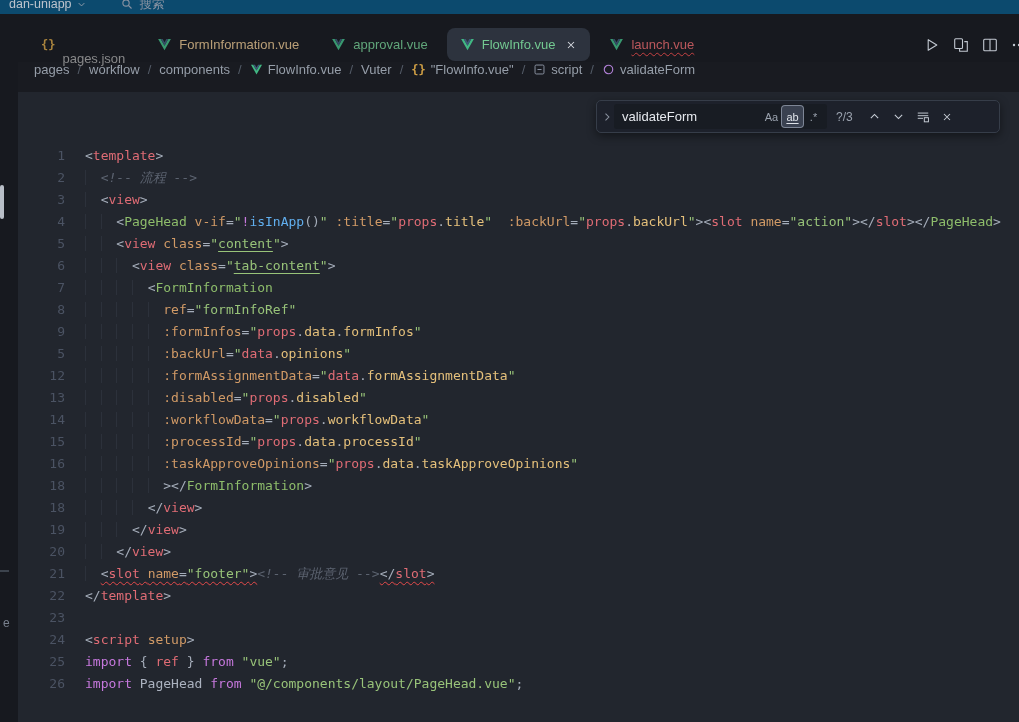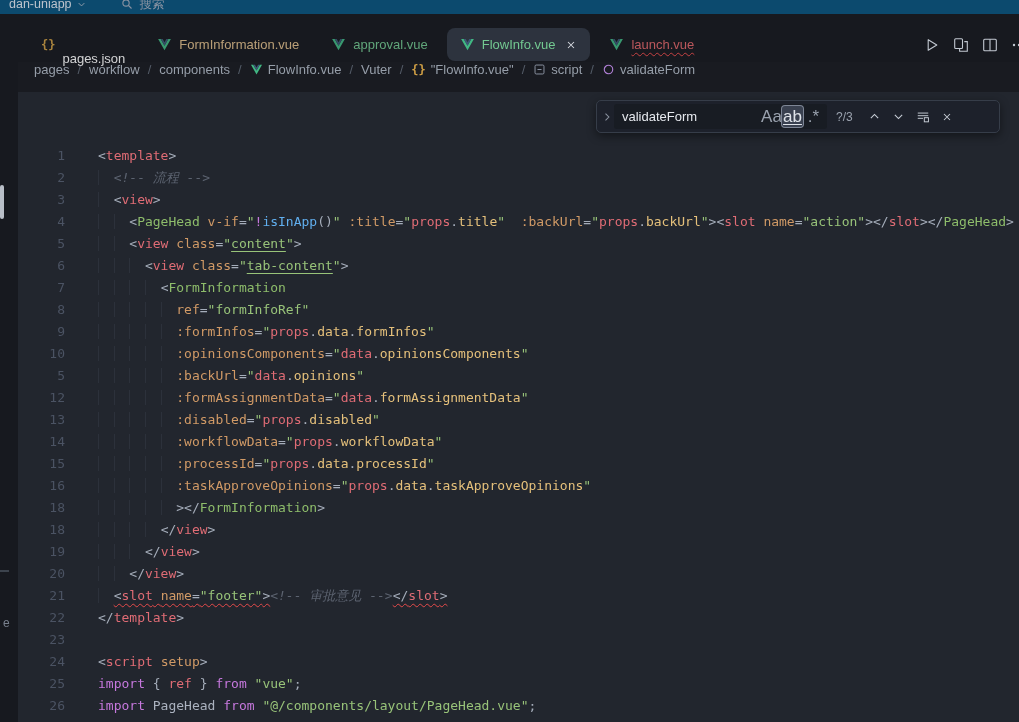--- a/index.html
+++ b/index.html
@@ -39,31 +39,31 @@
 .bc-ic svg{width:13px;height:13px}
 
 
 .editor{flex:1;position:relative;background:#22262e;overflow:hidden}
 
 
 .findwidget{position:absolute;top:8px;right:19px;width:404px;height:33px;z-index:10;background:#1d212b;border:1px solid #363d49;border-radius:5px;box-shadow:0 3px 10px rgba(0,0,0,.45);display:flex;align-items:center;padding:0 6px 0 2px}
 .fw-toggle{width:15px;height:100%;align-items:center;justify-content:center;color:#8d95a2;cursor:pointer}
 .fw-input{display:flex;align-items:center;width:213px;height:25px;background:#181c23;border-radius:3px;padding:0 3px 0 8px}
 .fw-query{flex:1;min-width:0;background:transparent;border:0;outline:0;color:#e6e9ee;font-size:13px;font-family:"Liberation Sans",sans-serif;padding:0}
-.fw-opt{flex:none;width:21px;height:21px;display:flex;align-items:center;justify-content:center;border-radius:3px;color:#9aa2ae;font-size:17px;cursor:pointer}
+.fw-opt{flex:none;width:21px;height:21px;display:flex;align-items:center;justify-content:center;border-radius:3px;color:#9aa2ae;font-size:11px;cursor:pointer}
 .fw-opt.active{background:#3a4150;box-shadow:0 0 0 1px #7e8696;color:#dfe3e9}
 .ww{text-decoration:underline;text-underline-offset:2px}
 .fw-results{margin:0 9px;font-size:12px;color:#9aa2ae;white-space:nowrap}
 .fw-btn{width:22px;height:22px;display:flex;align-items:center;justify-content:center;border-radius:4px;color:#c6ccd5;cursor:pointer;margin-left:2px}
 
 
 .codearea{position:absolute;inset:0;padding-top:53px;font-family:"DejaVu Sans Mono",monospace;font-size:13px;line-height:22px}
 .cl{display:flex;height:22px;white-space:pre}
 .ln{flex:none;width:47px;text-align:right;color:#4b5363;cursor:pointer}
-.ct{margin-left:33px}
+.ct{margin-left:20px}
 .tk-fg{color:#abb2bf}
 .tk-p{color:#a5adba}
 .tk-tag{color:#e06c75}
 .tk-cmp{color:#8ebd6b}
 .tk-attr{color:#d19a66}
 .tk-str{color:#98c379}
 .tk-cmt{color:#5c6370;font-style:italic}
 .tk-kw{color:#c678dd}
 .tk-var{color:#e06c75}
 .tk-prop{color:#e5c07b}
@@ -100,21 +100,21 @@
   <div class="frag-text">e</div>
 </div>
 
 <div class="main">
   <div class="tabbar">
     <div class="tabstrip">
         <div class="tab">
           <span class="tabicon">
             <span class="json-ic">{}</span>
           </span>
-          <span class="tablabel" style="color: #ffffff; margin-top: 27px;">pages.json</span>
+          <span class="tablabel" style="color: #a3a3a3; margin-top: 27px;">pages.json</span>
         </div>
         <div class="tab">
           <span class="tabicon">
             <svg viewBox="0 0 24 24" width="15" height="15">
               <path d="M1.8 3.2h4.2L12 13.9 18 3.2h4.2L12 21z" fill="#41b883"></path>
               <path d="M6 3.2h3.1L12 8.3l2.9-5.1H18L12 13.9z" fill="#3c5a77"></path>
             </svg>
           </span>
           <span class="tablabel" style="color: rgb(226, 192, 141);">FormInformation.vue</span>
         </div>
@@ -276,21 +276,20 @@
     <div class="codearea">
         <div class="cl"><span class="ln">1</span><span class="ct"><span class="tk-p">&lt;</span><span class="tk-tag">template</span><span class="tk-p">&gt;</span></span></div>
         <div class="cl"><span class="ln">2</span><span class="ct"><span class="tk-ws">  </span><span class="tk-cmt">&lt;!-- 流程 --&gt;</span></span></div>
         <div class="cl"><span class="ln">3</span><span class="ct"><span class="tk-ws">  </span><span class="tk-p">&lt;</span><span class="tk-tag">view</span><span class="tk-p">&gt;</span></span></div>
         <div class="cl"><span class="ln">4</span><span class="ct"><span class="tk-ws">    </span><span class="tk-p">&lt;</span><span class="tk-cmp">PageHead</span><span class="tk-fg"> </span><span class="tk-attr">v-if</span><span class="tk-p">=</span><span class="tk-str">"</span><span class="tk-op">!</span><span class="tk-fn">isInApp</span><span class="tk-p">()</span><span class="tk-str">"</span><span class="tk-fg"> </span><span class="tk-attr">:title</span><span class="tk-p">=</span><span class="tk-str">"</span><span class="tk-var">props</span><span class="tk-p">.</span><span class="tk-prop">title</span><span class="tk-str">"</span><span class="tk-fg">  </span><span class="tk-attr">:backUrl</span><span class="tk-p">=</span><span class="tk-str">"</span><span class="tk-var">props</span><span class="tk-p">.</span><span class="tk-prop">backUrl</span><span class="tk-str">"</span><span class="tk-p">&gt;</span><span class="tk-p">&lt;</span><span class="tk-tag">slot</span><span class="tk-fg"> </span><span class="tk-attr">name</span><span class="tk-p">=</span><span class="tk-str">"action"</span><span class="tk-p">&gt;</span><span class="tk-p">&lt;/</span><span class="tk-tag">slot</span><span class="tk-p">&gt;</span><span class="tk-p">&lt;/</span><span class="tk-cmp">PageHead</span><span class="tk-p">&gt;</span></span></div>
         <div class="cl"><span class="ln">5</span><span class="ct"><span class="tk-ws">    </span><span class="tk-p">&lt;</span><span class="tk-tag">view</span><span class="tk-fg"> </span><span class="tk-attr">class</span><span class="tk-p">=</span><span class="tk-str">"</span><span class="tk-str tk-u">content</span><span class="tk-str">"</span><span class="tk-p">&gt;</span></span></div>
         <div class="cl"><span class="ln">6</span><span class="ct"><span class="tk-ws">      </span><span class="tk-p">&lt;</span><span class="tk-tag">view</span><span class="tk-fg"> </span><span class="tk-attr">class</span><span class="tk-p">=</span><span class="tk-str">"</span><span class="tk-str tk-u">tab-content</span><span class="tk-str">"</span><span class="tk-p">&gt;</span></span></div>
         <div class="cl"><span class="ln">7</span><span class="ct"><span class="tk-ws">        </span><span class="tk-p">&lt;</span><span class="tk-cmp">FormInformation</span></span></div>
         <div class="cl"><span class="ln">8</span><span class="ct"><span class="tk-ws">          </span><span class="tk-attr">ref</span><span class="tk-p">=</span><span class="tk-str">"formInfoRef"</span></span></div>
         <div class="cl"><span class="ln">9</span><span class="ct"><span class="tk-ws">          </span><span class="tk-attr">:formInfos</span><span class="tk-p">=</span><span class="tk-str">"</span><span class="tk-var">props</span><span class="tk-p">.</span><span class="tk-prop">data</span><span class="tk-p">.</span><span class="tk-prop">formInfos</span><span class="tk-str">"</span></span></div>
-        <div class="cl"><span class="ln">10</span><span class="ct"><span class="tk-ws">          </span><span class="tk-attr">:opinionsComponents</span><span class="tk-p">=</span><span class="tk-str">"</span><span class="tk-var">data</span><span class="tk-p">.</span><span class="tk-prop">opinionsComponents</span><span class="tk-str">"</span></span></div>
         <div class="cl"><span class="ln">5</span><span class="ct"><span class="tk-ws">          </span><span class="tk-attr">:backUrl</span><span class="tk-p">=</span><span class="tk-str">"</span><span class="tk-var">data</span><span class="tk-p">.</span><span class="tk-prop">opinions</span><span class="tk-str">"</span></span></div>
         <div class="cl"><span class="ln">12</span><span class="ct"><span class="tk-ws">          </span><span class="tk-attr">:formAssignmentData</span><span class="tk-p">=</span><span class="tk-str">"</span><span class="tk-var">data</span><span class="tk-p">.</span><span class="tk-prop">formAssignmentData</span><span class="tk-str">"</span></span></div>
         <div class="cl"><span class="ln">13</span><span class="ct"><span class="tk-ws">          </span><span class="tk-attr">:disabled</span><span class="tk-p">=</span><span class="tk-str">"</span><span class="tk-var">props</span><span class="tk-p">.</span><span class="tk-prop">disabled</span><span class="tk-str">"</span></span></div>
         <div class="cl"><span class="ln">14</span><span class="ct"><span class="tk-ws">          </span><span class="tk-attr">:workflowData</span><span class="tk-p">=</span><span class="tk-str">"</span><span class="tk-var">props</span><span class="tk-p">.</span><span class="tk-prop">workflowData</span><span class="tk-str">"</span></span></div>
         <div class="cl"><span class="ln">15</span><span class="ct"><span class="tk-ws">          </span><span class="tk-attr">:processId</span><span class="tk-p">=</span><span class="tk-str">"</span><span class="tk-var">props</span><span class="tk-p">.</span><span class="tk-prop">data</span><span class="tk-p">.</span><span class="tk-prop">processId</span><span class="tk-str">"</span></span></div>
         <div class="cl"><span class="ln">16</span><span class="ct"><span class="tk-ws">          </span><span class="tk-attr">:taskApproveOpinions</span><span class="tk-p">=</span><span class="tk-str">"</span><span class="tk-var">props</span><span class="tk-p">.</span><span class="tk-prop">data</span><span class="tk-p">.</span><span class="tk-prop">taskApproveOpinions</span><span class="tk-str">"</span></span></div>
         <div class="cl"><span class="ln">18</span><span class="ct"><span class="tk-ws">          </span><span class="tk-p">&gt;</span><span class="tk-p">&lt;/</span><span class="tk-cmp">FormInformation</span><span class="tk-p">&gt;</span></span></div>
         <div class="cl"><span class="ln">18</span><span class="ct"><span class="tk-ws">        </span><span class="tk-p">&lt;/</span><span class="tk-tag">view</span><span class="tk-p">&gt;</span></span></div>
         <div class="cl"><span class="ln">19</span><span class="ct"><span class="tk-ws">      </span><span class="tk-p">&lt;/</span><span class="tk-tag">view</span><span class="tk-p">&gt;</span></span></div>
         <div class="cl"><span class="ln">20</span><span class="ct"><span class="tk-ws">    </span><span class="tk-p">&lt;/</span><span class="tk-tag">view</span><span class="tk-p">&gt;</span></span></div>

